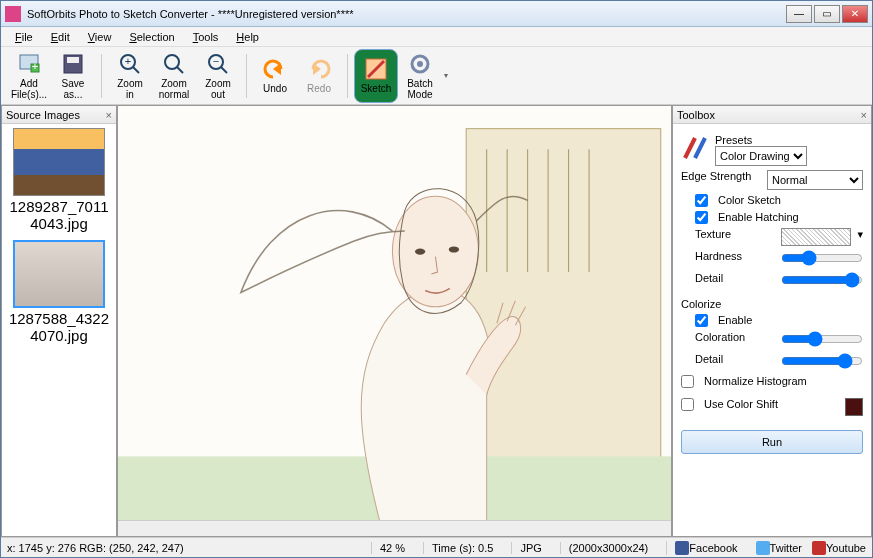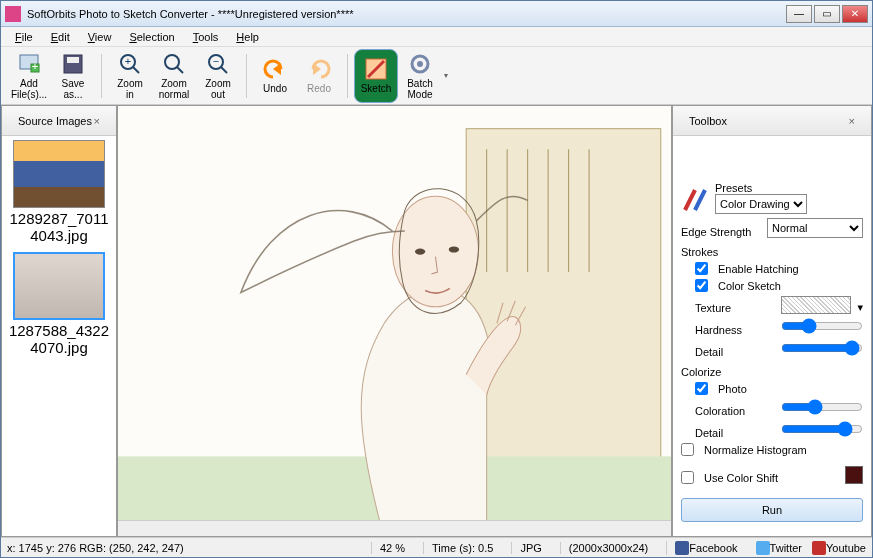--- a/index.html
+++ b/index.html
@@ -16,35 +16,35 @@
 .menuitem u { text-decoration: underline; }
 .toolbar { height: 58px; background: #f4f4f4; display: flex; align-items: center; padding: 2px 6px; border-bottom: 1px solid #ccc; }
 .tbtn { display: flex; flex-direction: column; align-items: center; justify-content: center; width: 44px; height: 54px; padding: 2px; cursor: default; }
 .tbtn.sel { border: 1px solid #7aa7d8; background: #15803d; border-radius: 8px; }
 .tbtn svg { width: 24px; height: 24px; }
 .tbtn span { font-size: 10px; text-align: center; line-height: 1.1; margin-top: 2px; }
 .tsep { width: 1px; height: 44px; background: #ccc; margin: 0 6px; }
 .tdrop { width: 8px; display:flex; align-items:center; justify-content:center; color:#666; font-size:8px; }
 .body { flex: 1; display: flex; min-height: 0; }
 .panel { background: #fff; border: 1px solid #999; display: flex; flex-direction: column; }
-.panelhdr { height: 30px; background: linear-gradient(#f8f8f8,#e8e8e8); border-bottom: 1px solid #ccc; display: flex; align-items: center; padding: 0 16px; font-size: 11px; }
+.panelhdr { height: 18px; background: linear-gradient(#f8f8f8,#e8e8e8); border-bottom: 1px solid #ccc; display: flex; align-items: center; padding: 0 4px; font-size: 11px; }
 .panelhdr .x { margin-left: auto; color: #666; cursor: default; }
 .left { width: 116px; }
 .thumbs { flex:1; overflow:auto; padding:4px; }
 .thumb { margin-bottom: 8px; text-align: center; }
 .thumb .img { width: 92px; height: 68px; border: 1px solid #888; margin: 0 auto; background: #888; }
 .thumb.sel .img { border: 2px solid #3399ff; }
 .thumb .lbl { font-size: 15px; margin-top: 2px; word-break: break-all; }
 .center { flex: 1; display: flex; flex-direction: column; background: #fff; border:1px solid #999; min-width:0; }
 .canvas { flex:1; background: #fafaf8; position:relative; overflow:hidden; display:flex; align-items:center; justify-content:center; }
 .sketch { width:100%; height:100%; }
 .hscroll { height: 16px; background: #eee; border-top:1px solid #ccc; }
-.right { width: 200px; gap: 36px; }
+.right { width: 200px; }
 .toolbox { flex:1; overflow:auto; padding: 6px 8px; }
-.row { display: flex; align-items: flex-end; margin: 4px 0; gap: 6px; }
+.row { display: flex; align-items: flex-start; margin: 4px 0; gap: 6px; }
 .row label { flex: 0 0 auto; }
 .presets-icon { width:28px; height:28px; }
 .section { font-size: 11px; margin: 8px 0 4px; color: #000; }
 select { flex:1; font-size:11px; height:20px; border:1px solid #888; background:#fff; }
 input[type=checkbox] { margin-right: 4px; }
 .slider { flex:1; }
 .slider input { width:100%; }
 .texture-sw { width:70px; height:18px; border:1px solid #888; background: repeating-linear-gradient(45deg,#ccc,#ccc 1px,#fff 1px,#fff 3px); }
 .colorswatch { width:18px; height:18px; background:#4a1010; border:1px solid #666; margin-left:auto; }
 .runbtn { width: 100%; height: 24px; margin-top: 10px; background: linear-gradient(#eaf3fc,#cfe3f7); border:1px solid #7aa7d8; border-radius:3px; }
@@ -216,48 +216,47 @@
             <div>Presets</div>
             <select><option>Color Drawing</option></select>
           </div>
         </div>
 
         <div class="row">
           <label class="lbl80">Edge Strength</label>
           <select><option>Normal</option></select>
         </div>
 
-        <div class="section">Strokes</div>
+        <div class="row indent">
+            <input type="checkbox" checked="" style="">
+            <label>Color Sketch</label>
+          </div>
         <div class="row indent">
             <input type="checkbox" checked="" style="">
             <label>Enable Hatching</label>
-          </div>
-        <div class="row indent">
-            <input type="checkbox" checked="" style="">
-            <label>Color Sketch</label>
           </div>
         <div class="row indent">
             <label>Texture</label>
             <div style="flex:1"></div>
             <div class="texture-sw"></div>
             <span>▾</span>
           </div>
         <div class="row indent">
             <label class="lbl80">Hardness</label>
             <div class="slider"><input type="range" min="0" max="100" value="30" style=""></div>
           </div>
         <div class="row indent">
             <label class="lbl80">Detail</label>
             <div class="slider"><input type="range" min="0" max="100" value="95" style=""></div>
           </div>
 
         <div class="section">Colorize</div>
         <div class="row indent">
             <input type="checkbox" checked="" style="">
-            <label>Photo</label>
+            <label>Enable</label>
           </div>
         <div class="row indent">
             <label class="lbl80">Coloration</label>
             <div class="slider"><input type="range" min="0" max="100" value="40" style=""></div>
           </div>
         <div class="row indent">
             <label class="lbl80">Detail</label>
             <div class="slider"><input type="range" min="0" max="100" value="85" style=""></div>
           </div>
 

